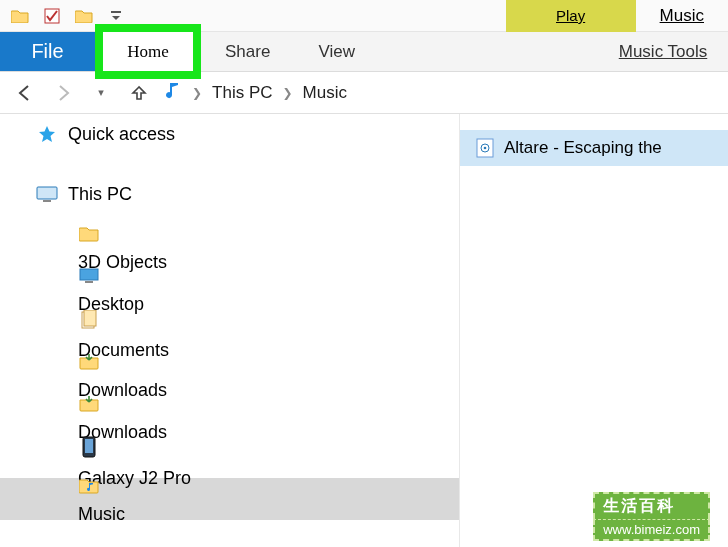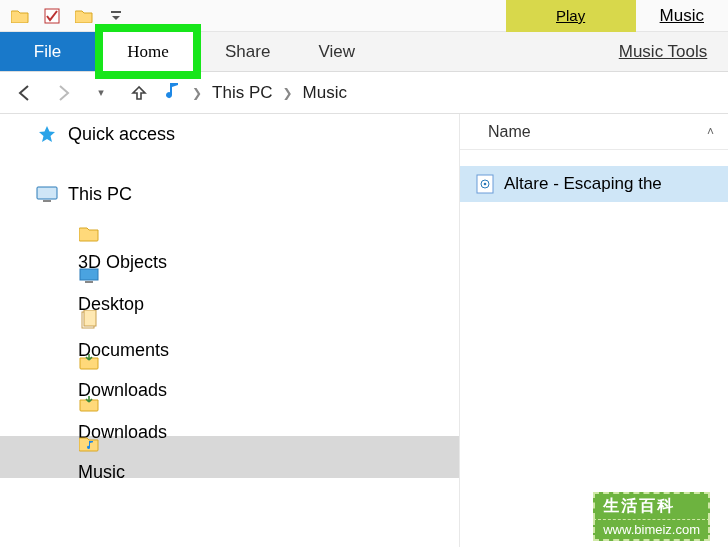--- a/index.html
+++ b/index.html
@@ -8,21 +8,21 @@
   
   .title-strip { display: flex; align-items: center; height: 32px; background: #fafafa; border-bottom: 1px solid #e5e5e5; text-decoration: underline; }
   .title-strip .qat { display: flex; align-items: center; gap: 4px; padding-left: 6px; }
   .qat-btn { width: 28px; height: 28px; display: flex; align-items: center; justify-content: center; }
   .title-strip .play-block { margin-left: auto; display: flex; align-items: center; }
   .play-tab { background: #d8d84b; height: 32px; width: 130px; display: flex; align-items: center; justify-content: center; font-size: 15px; }
   .win-title { padding: 0 24px 0 24px; font-size: 17px; }
 
   
   .ribbon { display: flex; align-items: stretch; height: 40px; background: #f4f4f4; border-bottom: 1px solid #dcdcdc; }
-  .file-tab { background: #1979ca; color: #fff; width: 95px; display: flex; align-items: center; justify-content: center; font-size: 17px; }
+  .file-tab { background: #1979ca; color: #fff; width: 95px; display: flex; align-items: center; justify-content: center; font-size: 20px; }
   .home-tab { background: #fff; color: #000; width: 90px; display: flex; align-items: center; justify-content: center; font-size: 17px; outline: 8px solid #17e61a; position: relative; z-index: 5; margin: 0 8px; font-family: Liberation Serif, serif; }
   .tab { display: flex; align-items: center; justify-content: center; padding: 0 24px; font-size: 17px; color: #333; }
   .ctx-tab { display: flex; align-items: center; justify-content: center; width: 130px; font-size: 17px; color: #333; margin-left: auto; text-decoration: underline; }
 
   
   .navrow { display: flex; align-items: center; height: 42px; background: #fff; border-bottom: 1px solid #e0e0e0; padding: 0 10px; gap: 8px; }
   .nav-btn { width: 30px; height: 30px; display: flex; align-items: center; justify-content: center; font-size: 18px; color: #555; }
   .crumb { display: flex; align-items: center; gap: 10px; font-size: 17px; color: #222; }
   .crumb .sep { color: #888; font-size: 12px; }
 
@@ -186,37 +186,42 @@
     <div class="tree-item sub">
       <span class="tree-icon">
         <svg width="20" height="18" viewBox="0 0 20 18">
             <path d="M1 6h18v10a1 1 0 0 1-1 1H2a1 1 0 0 1-1-1z" fill="#ffd97a" stroke="#d9a722"></path>
             <path d="M10 2v6m0 0l-3-3m3 3l3-3" stroke="#3a8a3a" stroke-width="1.6" fill="none"></path>
           </svg>
       </span>
       <span>Downloads</span>
     </div>
 
+    <div class="tree-item sub">
+      <span class="tree-icon">
+        <svg width="14" height="22" viewBox="0 0 14 22">
+            <rect x="1" y="1" width="12" height="20" rx="2" fill="#2a3848" stroke="#111"></rect>
+            <rect x="3" y="3" width="8" height="14" fill="#6aa4d8"></rect>
+          </svg>
+      </span>
+      <span>Galaxy J2 Pro</span>
+    </div>
 
     <div class="tree-item sub selected">
       <span class="tree-icon">
         <svg width="20" height="16" viewBox="0 0 20 16">
             <path d="M1 2h7l2 2h9v10a1 1 0 0 1-1 1H1a1 1 0 0 1-1-1V3a1 1 0 0 1 1-1z" fill="#ffd97a" stroke="#d9a722"></path>
             <path d="M10 5v5a1.5 1.5 0 1 0 1 1.4V7l3-.8V5z" fill="#1e88e5"></path>
           </svg>
       </span>
       <span>Music</span>
     </div>
   </div>
 
   <div class="content">
-    <div class="col-header">
-      <span>Name</span>
-      <span class="caret-up">˄</span>
-    </div>
 
     <div class="file-row selected">
       <span class="file-icon">
         <svg width="18" height="20" viewBox="0 0 18 20">
             <rect x="1" y="1" width="16" height="18" fill="#fff" stroke="#6a9bd8"></rect>
             <circle cx="9" cy="10" r="4" fill="none" stroke="#2a7ab8"></circle>
             <circle cx="9" cy="10" r="1.3" fill="#2a7ab8"></circle>
           </svg>
       </span>
       <span class="file-name">Altare - Escaping the</span>

